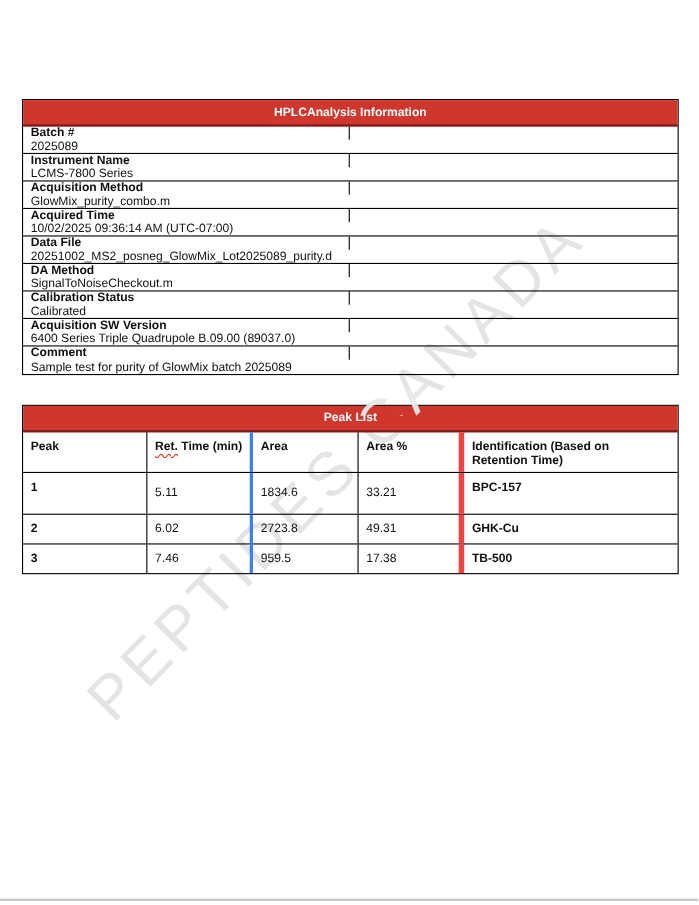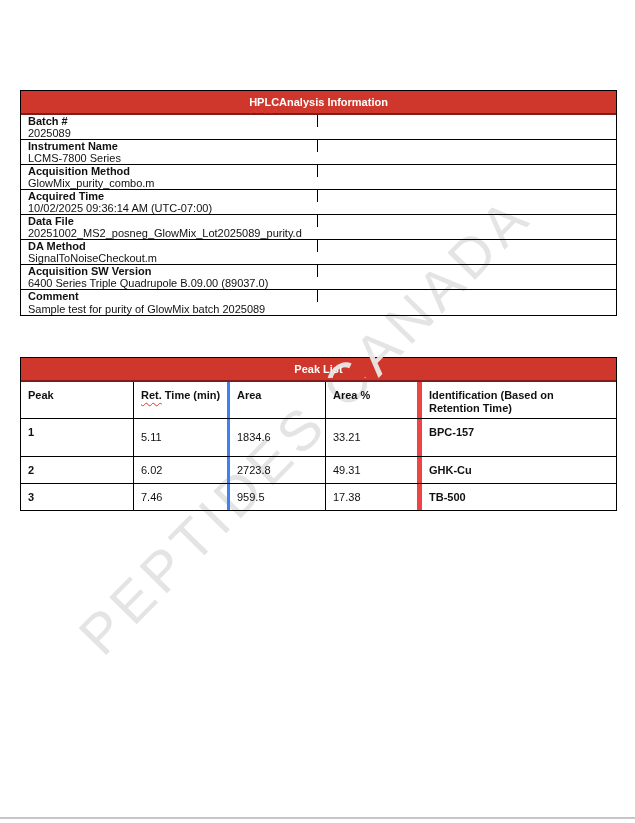--- a/index.html
+++ b/index.html
@@ -48,21 +48,21 @@
     text-underline-offset: 3px;
   }
 
   
   .t1 { top: 90px; font-size: 11px; }
   .t1 .row { height: 25px; flex-direction: column; }
   .t1 .lbl { width: 297px; border-right: 1px solid #000; font-weight: bold; display: flex; align-items: center; }
   .t1 .val { flex: 1; display: flex; align-items: center; }
 
   
-  .t2 { top: 357px; font-size: 11px; }
+  .t2 { top: 368px; font-size: 11px; }
   .t2 .cell { padding-top: 7px; }
   .t2 .c1 { width: 113px; border-right: 1px solid #000; }
   .t2 .c2 { width: 96px;  border-right: 3px solid #3b82f6; }
   .t2 .c3 { width: 96px;  border-right: 1px solid #000; }
   .t2 .c4 { width: 96px;  border-right: 5px solid #ef4444; }
   .t2 .c5 { flex: 1; }
   .t2 .hdr { height: 37px; }
   .t2 .hdr .cell { font-weight: bold; line-height: 13px; }
   .t2 .hdr .wrap { display: inline-block; max-width: 150px; }
   .t2 .r1 { height: 38px; }
@@ -103,20 +103,24 @@
       <div class="cell lbl">Acquired Time</div>
       <div class="cell val">10/02/2025 09:36:14 AM (UTC-07:00)</div>
     </div>
     <div class="row">
       <div class="cell lbl">Data File</div>
       <div class="cell val">20251002_MS2_posneg_GlowMix_Lot2025089_purity.d</div>
     </div>
     <div class="row">
       <div class="cell lbl">DA Method</div>
       <div class="cell val">SignalToNoiseCheckout.m</div>
+    </div>
+    <div class="row">
+      <div class="cell lbl">Calibration Status</div>
+      <div class="cell val">Calibrated</div>
     </div>
     <div class="row">
       <div class="cell lbl">Acquisition SW Version</div>
       <div class="cell val">6400 Series Triple Quadrupole B.09.00 (89037.0)</div>
     </div>
     <div class="row">
       <div class="cell lbl">Comment</div>
       <div class="cell val">Sample test for purity of GlowMix batch 2025089</div>
     </div>
   </div>

